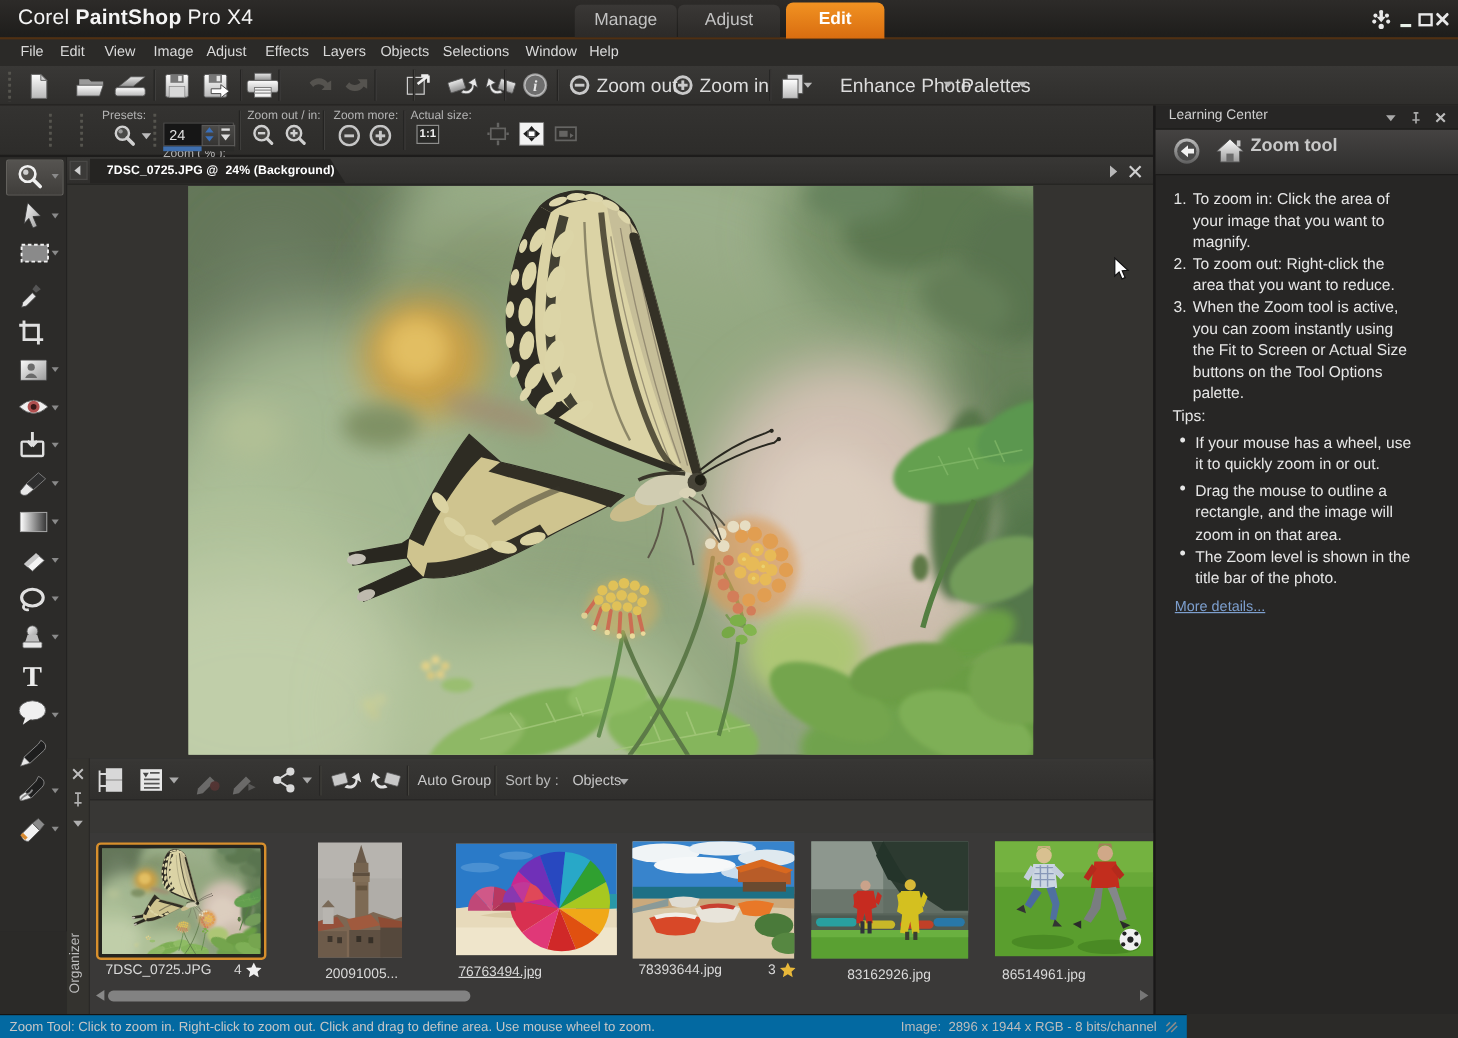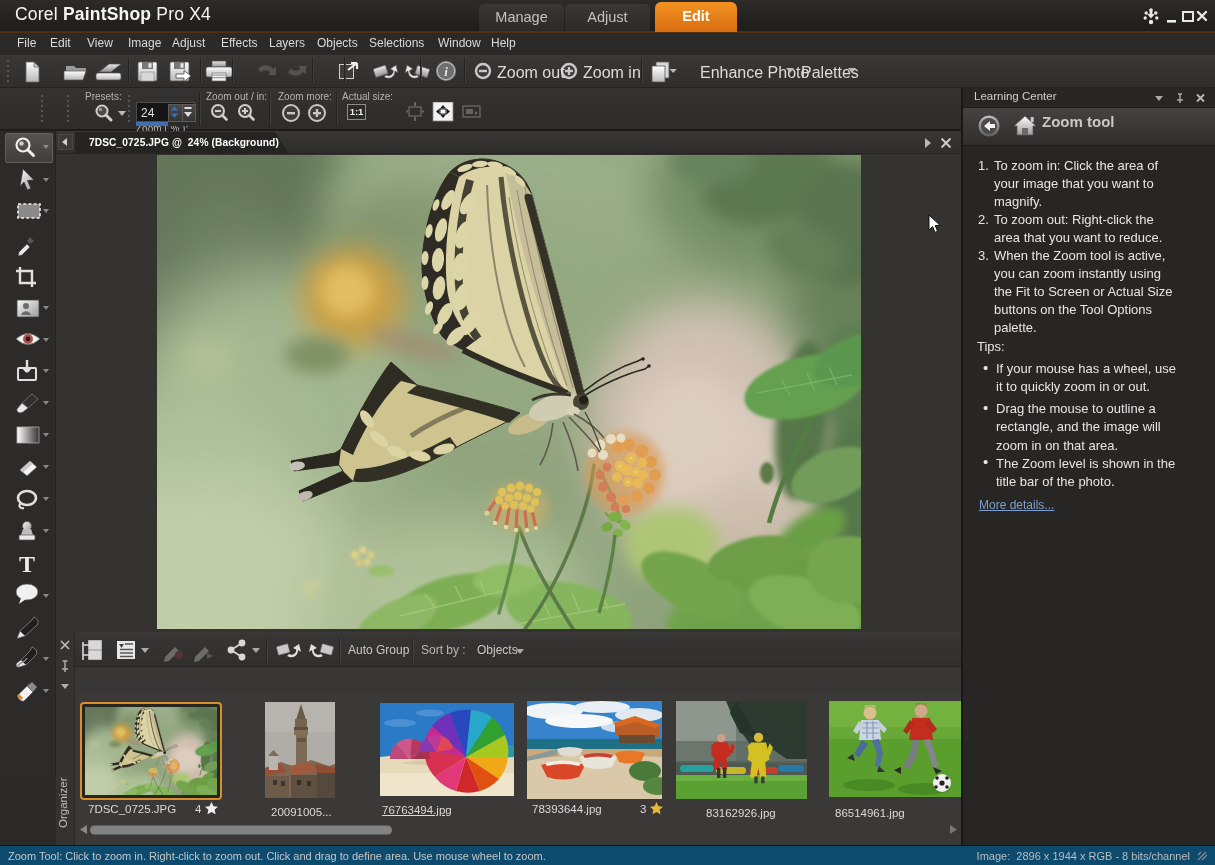--- a/index.html
+++ b/index.html
@@ -46,21 +46,21 @@
 
 #organizer{left:56px;top:632px;width:905px;height:213px;background:#383735;}
 #orgrail{left:0;top:0;width:19px;height:213px;background:#34332f;border-right:1px solid #2a2927;box-sizing:border-box;}
 #orgbar{left:19px;top:2px;width:886px;height:33px;background:linear-gradient(#373634,#302f2d);border-bottom:1px solid #262523;box-sizing:border-box;}
 .otxt{font-size:12px;color:#c8c8c8;top:9px;}
 #orgtabs{left:19px;top:36px;width:886px;height:26px;}
 .otab{top:0;height:25px;font-size:12px;text-align:center;}
 #orgthumbs{left:19px;top:62px;width:886px;height:151px;background:#3a3938;}
 .thlabel{position:absolute;font-size:11.5px;color:#dadada;}
 
-#statusbar{left:0;top:845px;width:1215px;height:20px;background:#0c4a6e;border-top:1px solid #151413;box-sizing:border-box;font-size:11px;color:#c6c6c6;white-space:nowrap;}
+#statusbar{left:0;top:845px;width:989px;height:20px;background:#0369a1;border-top:1px solid #151413;box-sizing:border-box;font-size:11px;color:#c6c6c6;white-space:nowrap;}
 #vertlabel{left:57px;top:770px;width:17px;height:70px;color:#bdbdbd;font-size:11.5px;}
 </style></head>
 <body>
 
 <div class="abs" id="titlebar"></div>
 <div class="abs" id="orangeline"></div>
 <div class="abs" id="logo">Corel&nbsp;<b>PaintShop</b>&nbsp;Pro X4</div>
 <div class="abs ttab" style="left:479px;width:85px;">Manage</div>
 <div class="abs ttab" style="left:565px;width:85px;">Adjust</div>
 <div class="abs ttab" id="tabEdit">Edit</div>

